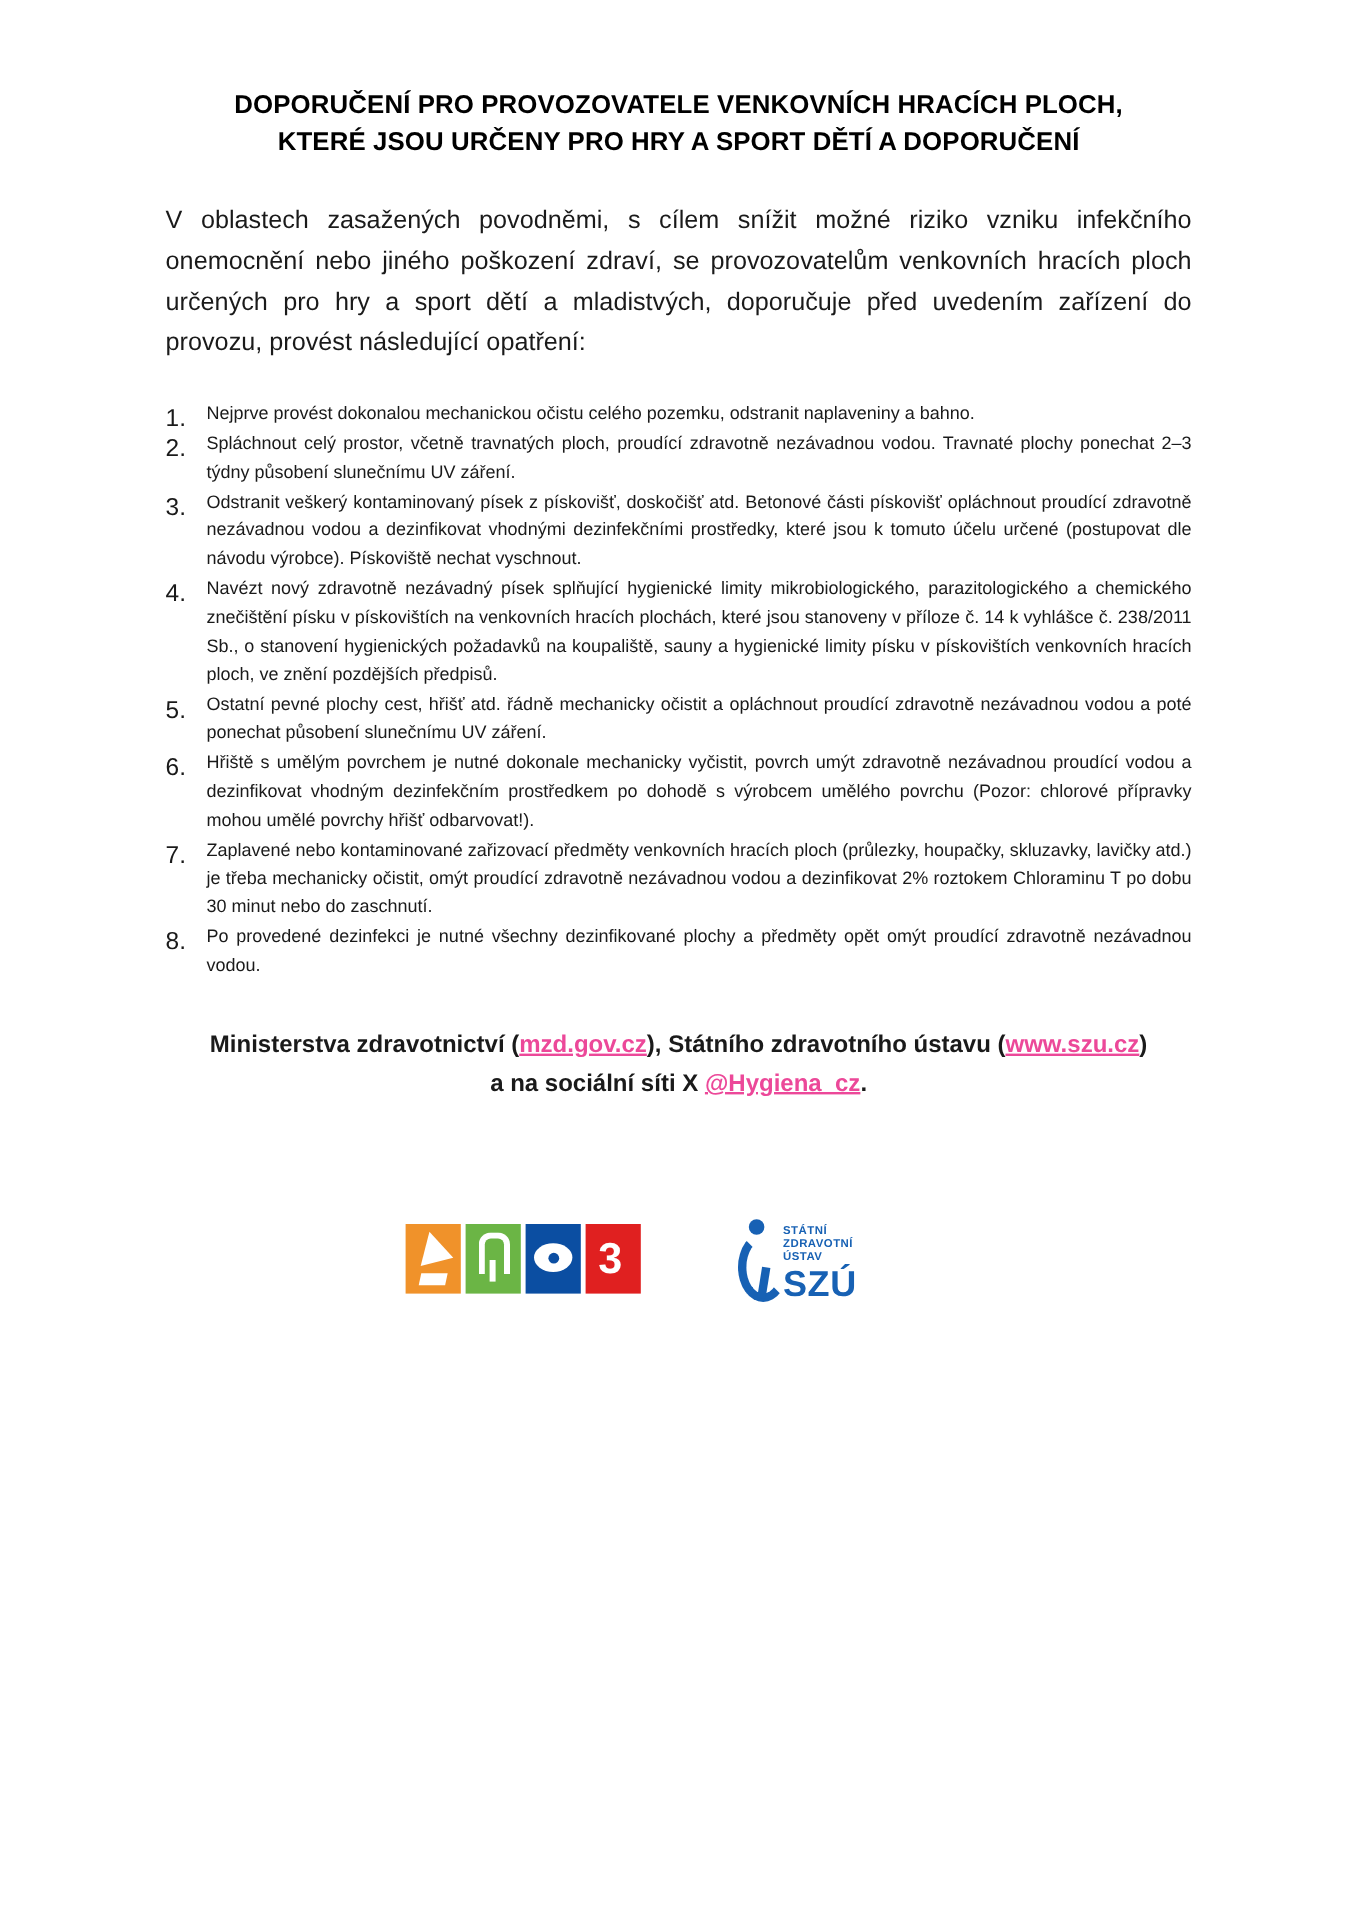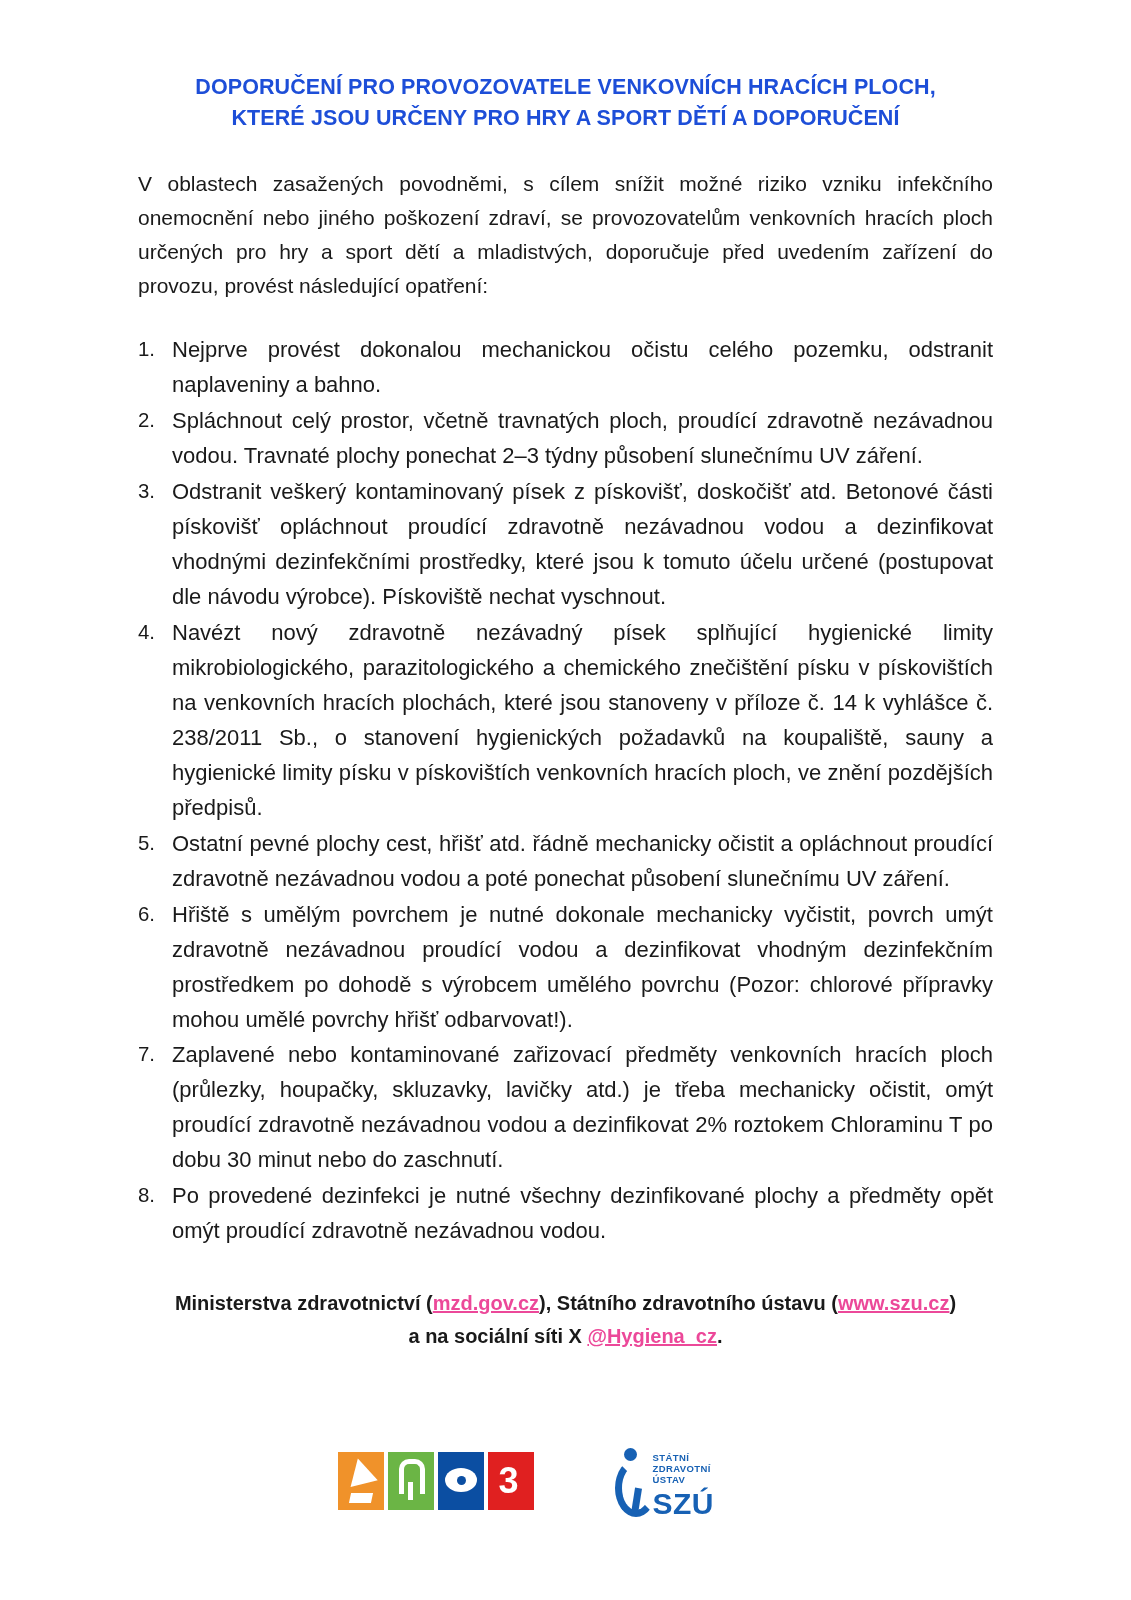--- a/index.html
+++ b/index.html
@@ -15,21 +15,21 @@
   }
   .page {
     position: relative;
     width: 1131px;
     min-height: 1600px;
     box-sizing: border-box;
     padding: 72px 138px 40px 138px;
   }
   .doc-title {
     text-align: center;
-    color: #1d4ed8;
+    color: #000000;
     font-weight: bold;
     font-size: 21.5px;
     line-height: 1.42;
     letter-spacing: 0.1px;
     margin: 0 0 34px 0;
   }
   .doc-title .line {
     display: block;
   }
   .intro {
@@ -43,21 +43,21 @@
   ol.measures {
     list-style: none;
     margin: 0;
     padding: 0;
     counter-reset: item;
   }
   ol.measures > li {
     position: relative;
     counter-increment: item;
     padding-left: 34px;
-    font-size: 22px;
+    font-size: 15px;
     line-height: 1.59;
     text-align: justify;
     text-justify: inter-word;
     margin-bottom: 1px;
   }
   ol.measures > li::before {
     content: counter(item) ".";
     position: absolute;
     left: 0;
     top: 0;

